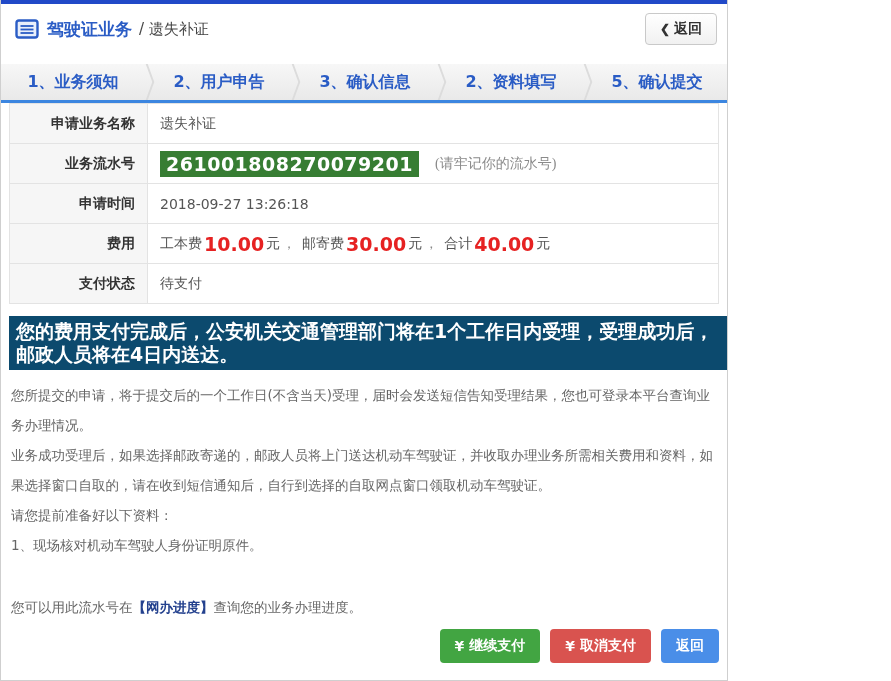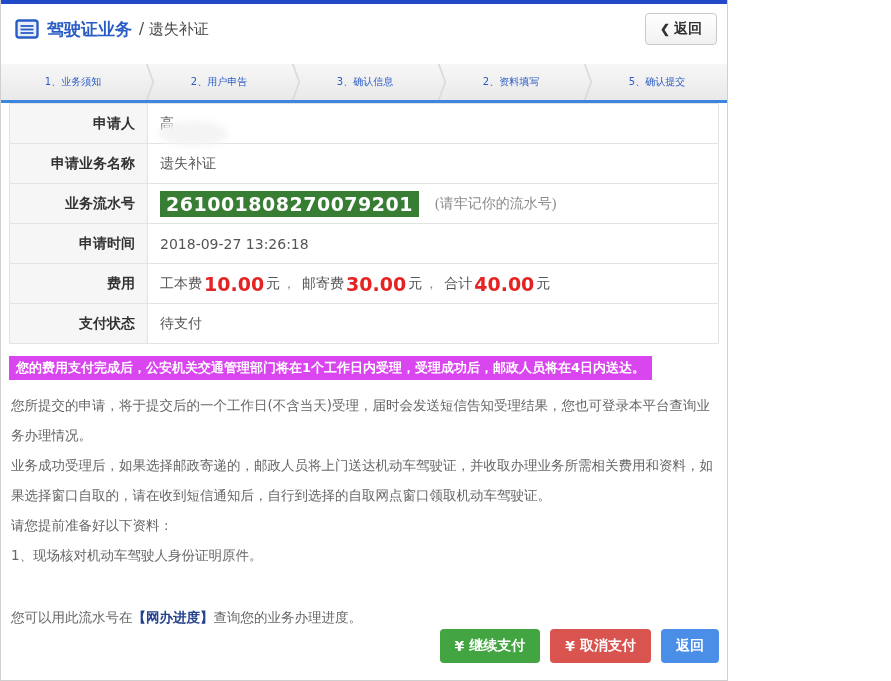--- a/index.html
+++ b/index.html
@@ -23,21 +23,21 @@
   .back-btn .chv { font-size:12px; color:#333; }
 
   
   .tabs {
     display:flex; align-items:stretch; height:39px; margin-top:10px;
     background:linear-gradient(#f7f7f7,#e9e9e9); border-bottom:3px solid #3c86e0;
     padding-left:8px;
   }
   .tab {
     flex:0 0 128px; display:flex; align-items:center; justify-content:center;
-    color:#2a5cc5; font-size:10px; font-weight:normal; cursor:pointer;
+    color:#2a5cc5; font-size:16px; font-weight:bold; cursor:pointer;
   }
   .sep { position:relative; flex:0 0 18px; }
   .sep::before, .sep::after { content:''; position:absolute; left:2px; width:10px; border-right:2px solid #dcdcdc; }
   .sep::before { top:0; height:50%; transform:skewX(20deg); }
   .sep::after  { bottom:0; height:50%; transform:skewX(-20deg); }
   .tab.active {
     flex:0 0 140px; color:#fff;
     background:linear-gradient(#4a95ea,#3579d8);
     clip-path:polygon(0 0, calc(100% - 15px) 0, 100% 50%, calc(100% - 15px) 100%, 0 100%, 15px 50%);
     padding-left:10px;
@@ -60,22 +60,22 @@
     content:''; position:absolute; left:-2px; top:6px; width:70px; height:25px;
     background:#f4f4f4; border-radius:50%; filter:blur(3px);
   }
   .serial-badge { background:#377d33; color:#fff; font-weight:bold; font-size:19px; padding:2px 6px; letter-spacing:0.5px; }
   .serial-note { color:#8a8a8a; font-size:14px; margin-left:16px;font-family:Liberation Serif, serif; }
   .fee-num { color:#e62222; font-weight:bold; font-size:19px; margin:0 2px; }
   .fee-sep { color:#888; margin:0 6px 0 2px; }
 
   
   .warning-banner {
-    display:inline-block; margin:12px 0 0 8px; background:#d946ef; color:#fff;
-    font-size:13px; font-weight:bold; padding:4px 7px; line-height:1.2;
+    display:inline-block; margin:12px 0 0 8px; background:#0c4a6e; color:#fff;
+    font-size:19px; font-weight:bold; padding:4px 7px; line-height:1.2;
   }
 
   
   .notes { margin:10px 10px 0; }
   .notes p { color:#666; font-size:13.5px; line-height:30px; }
   .spacer { height:28px; }
   .progress-line { margin:4px 10px 0; color:#666; font-size:13.5px; line-height:30px; }
   .progress-link { color:#24418e; font-weight:bold; }
 
   
@@ -119,26 +119,20 @@
     <div class="sep"></div>
     <div class="tab">2、资料填写</div>
     <div class="sep"></div>
     <div class="tab">5、确认提交</div>
     <div class="sep"></div>
     <div class="tab active">6、完成提交</div>
   </div>
 
 
   <div class="info-table">
-    <div class="row">
-      <div class="cell-label">申请人</div>
-      <div class="cell-value">
-        <span class="redact"><span>高</span></span>
-      </div>
-    </div>
     <div class="row">
       <div class="cell-label">申请业务名称</div>
       <div class="cell-value">遗失补证</div>
     </div>
     <div class="row">
       <div class="cell-label">业务流水号</div>
       <div class="cell-value">
         <span class="serial-badge">261001808270079201</span>
         <span class="serial-note">(请牢记你的流水号)</span>
       </div>

